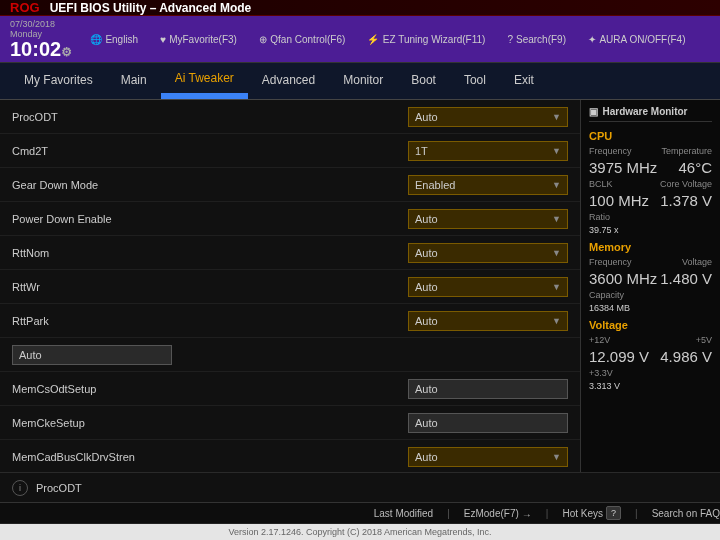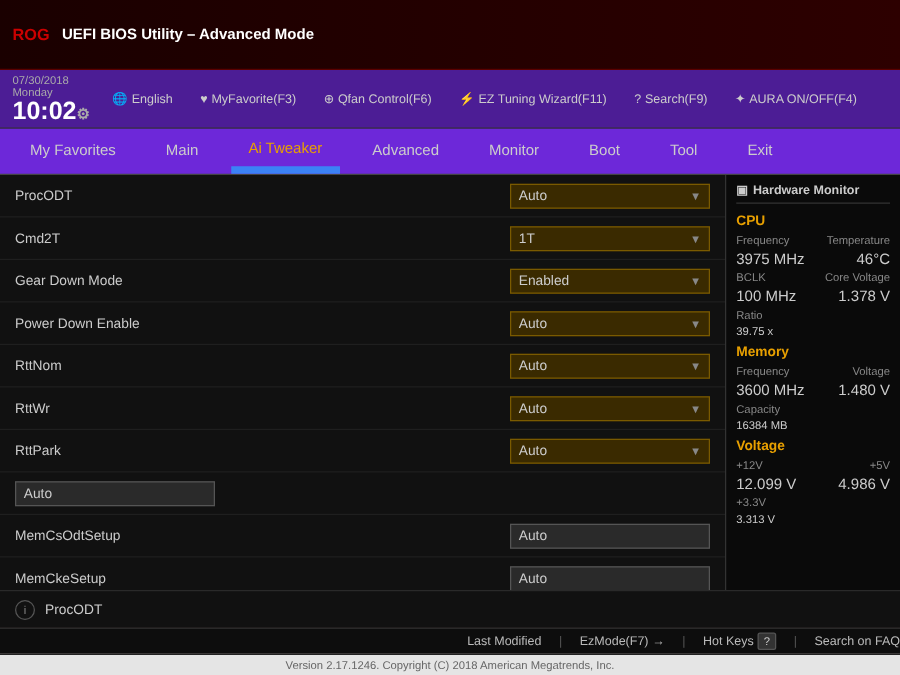--- a/index.html
+++ b/index.html
@@ -19,23 +19,23 @@
       width: 720px;
       height: 540px;
       display: flex;
       flex-direction: column;
     }
 
     
     .title-bar {
       background: linear-gradient(90deg, #1a0000, #2d0000);
       border-bottom: 1px solid #5a0000;
-      padding: 20px 10px;
-      display: flex;
-      align-items: flex-start;
+      padding: 0 10px;
+      display: flex;
+      align-items: flex-end;
       gap: 6px;
     }
     .title-bar .rog-logo {
       color: #cc0000;
       font-weight: bold;
       font-size: 13px;
       margin-right: 4px;
     }
     .title-bar .title-text {
       color: #fff;
@@ -58,26 +58,26 @@
     .info-bar .date { font-size: 9px; color: #aaa; }
     .info-bar .time { font-size: 20px; color: #fff; font-weight: bold; line-height: 1; }
     .info-bar .top-btn {
       display: flex; align-items: center; gap: 3px;
       color: #ccc; font-size: 10px; cursor: pointer;
       padding: 2px 4px;
     }
 
     
     .nav-tabs {
-      background: #6d28d9;
+      background: #0f172a;
       display: flex;
       align-items: center;
       padding: 0 10px;
       border-bottom: 1px solid #444;
-      gap: 12px;
+      gap: 0;
     }
     .nav-tab {
       padding: 8px 14px;
       font-size: 12px;
       color: #ccc;
       cursor: pointer;
       border-bottom: 2px solid transparent;
       white-space: nowrap;
     }
     .nav-tab.active {
@@ -180,21 +180,21 @@
       font-size: 11px;
       font-weight: bold;
       margin: 6px 0 4px 0;
     }
     .hw-row {
       display: flex;
       justify-content: space-between;
       margin-bottom: 3px;
     }
     .hw-label { color: #888; font-size: 9px; }
-    .hw-value { color: #ccc; font-size: 12px; }
+    .hw-value { color: #ccc; font-size: 15px; }
     .hw-single { color: #ccc; font-size: 9px; margin-bottom: 3px; }
 
     
     .status-bar {
       background: #0d0d0d;
       border-top: 1px solid #333;
       padding: 3px 0;
       display: flex;
       align-items: center;
       justify-content: flex-end;

